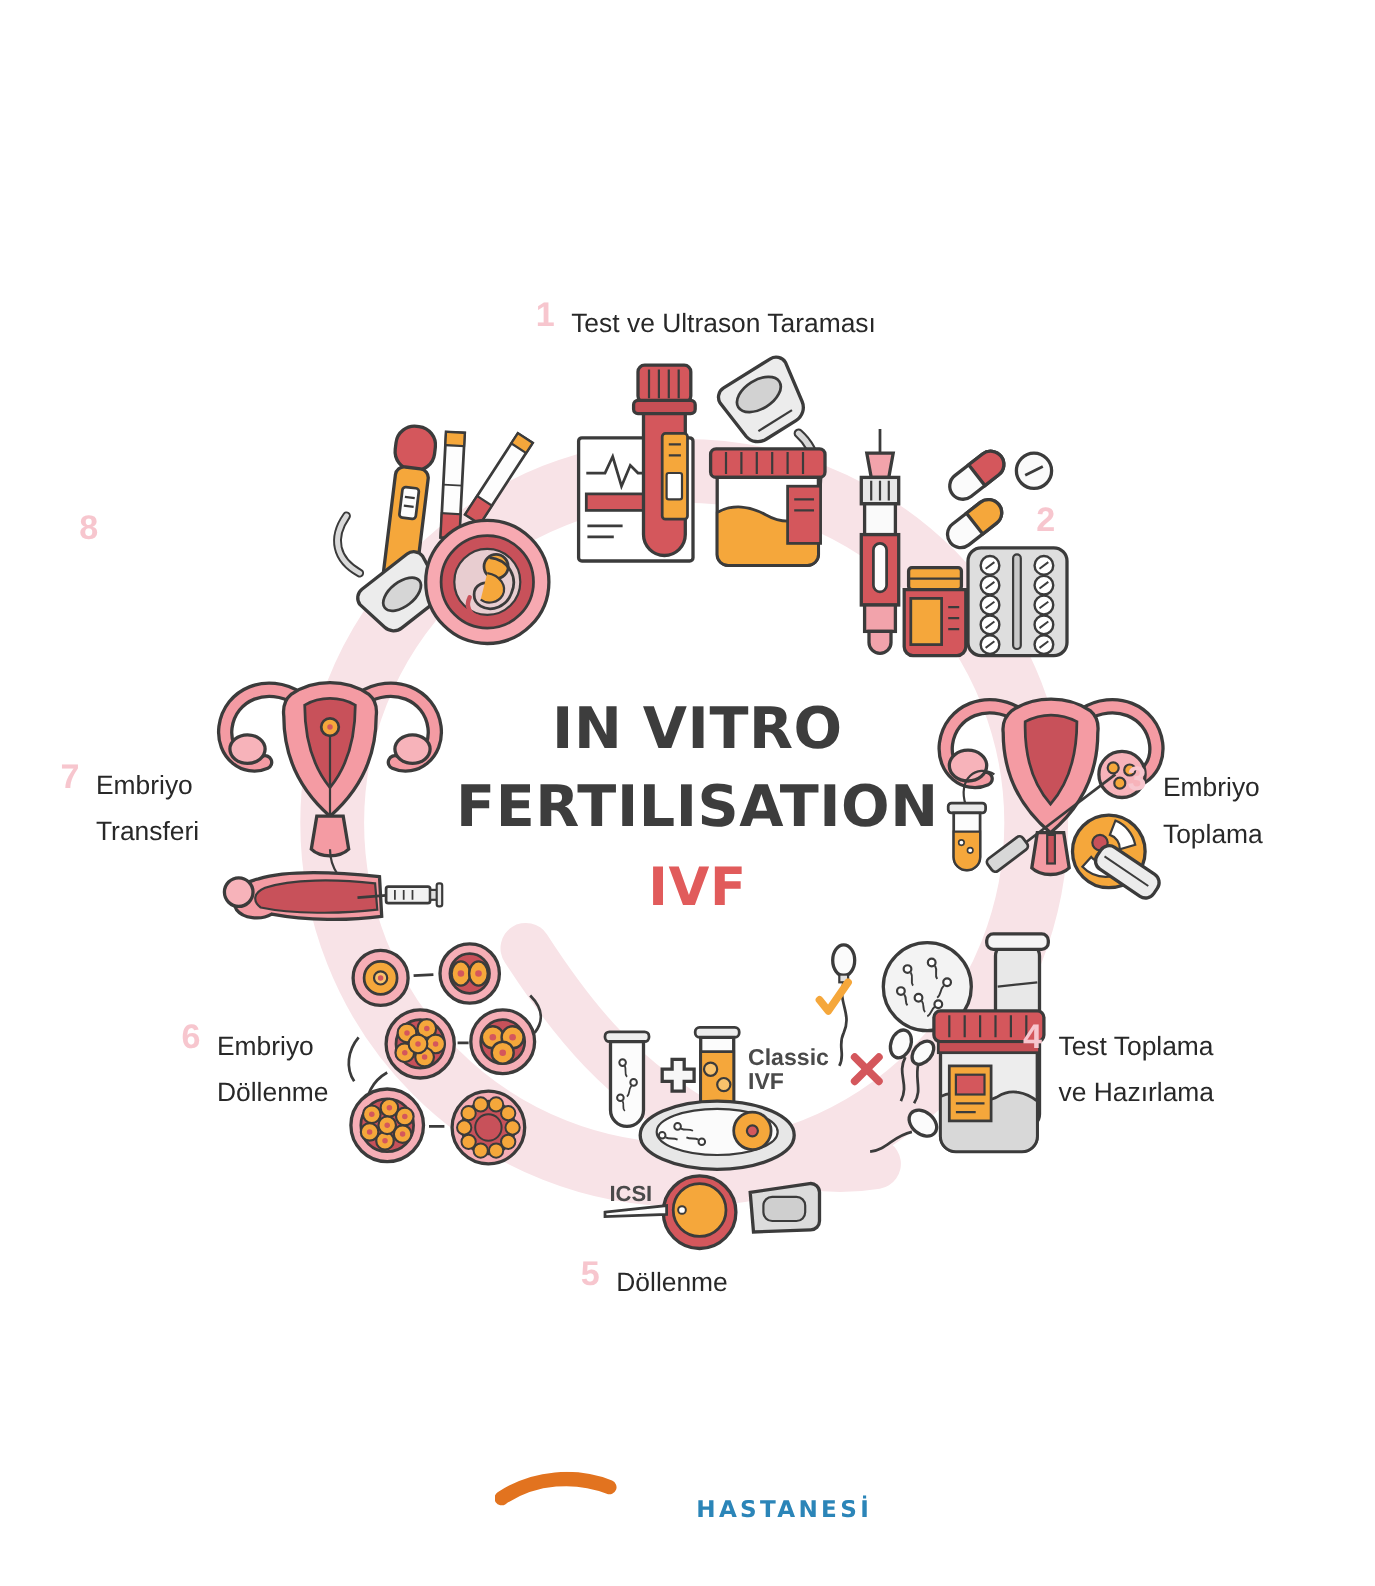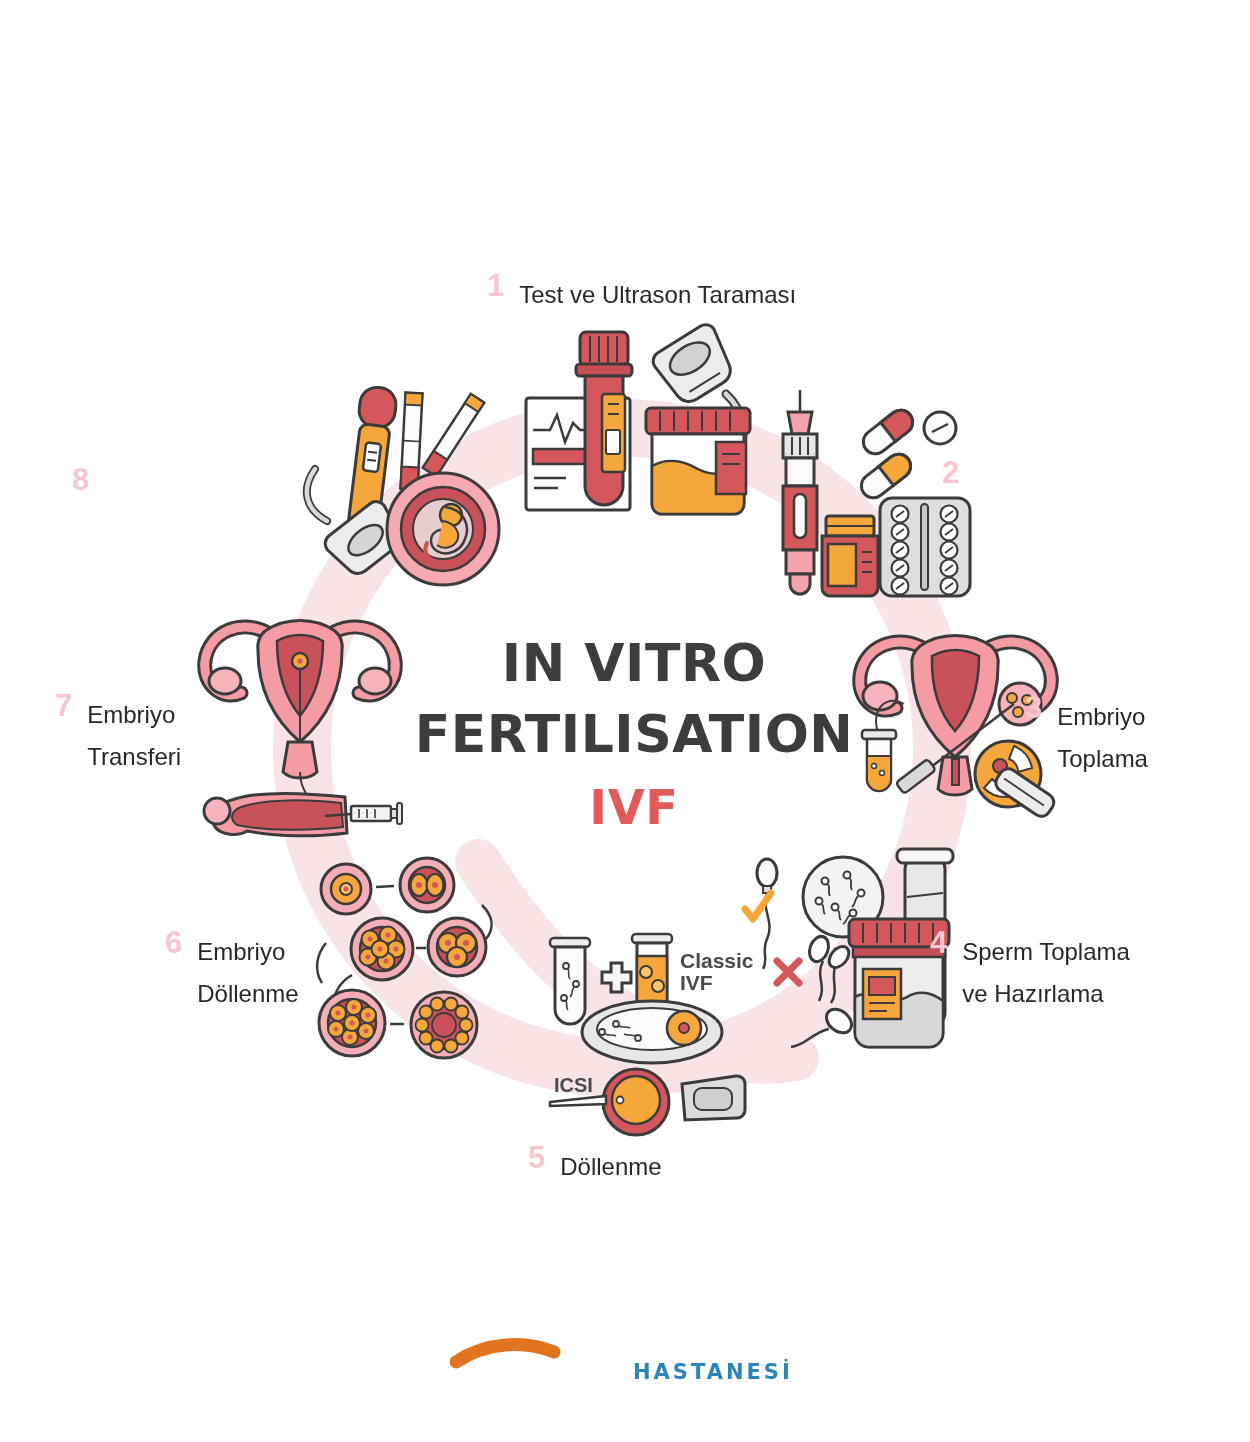--- a/index.html
+++ b/index.html
@@ -473,21 +473,21 @@
   <div class="step" style="left:1025px;top:690px">
     <span class="num">3</span>
     <span class="txt">
       <span class="ln">Embriyo</span>
       <span class="ln">Toplama</span>
     </span>
   </div>
   <div class="step" style="left:930px;top:925px">
     <span class="num">4</span>
     <span class="txt">
-      <span class="ln">Sperm Toplama</span>
+      <span class="ln">Test Toplama</span>
       <span class="ln">ve Hazırlama</span>
     </span>
   </div>
   <div class="step" style="left:528px;top:1140px">
     <span class="num">5</span>
     <span class="txt">
       <span class="ln">Döllenme</span>
     </span>
   </div>
   <div class="step" style="left:165px;top:925px">

